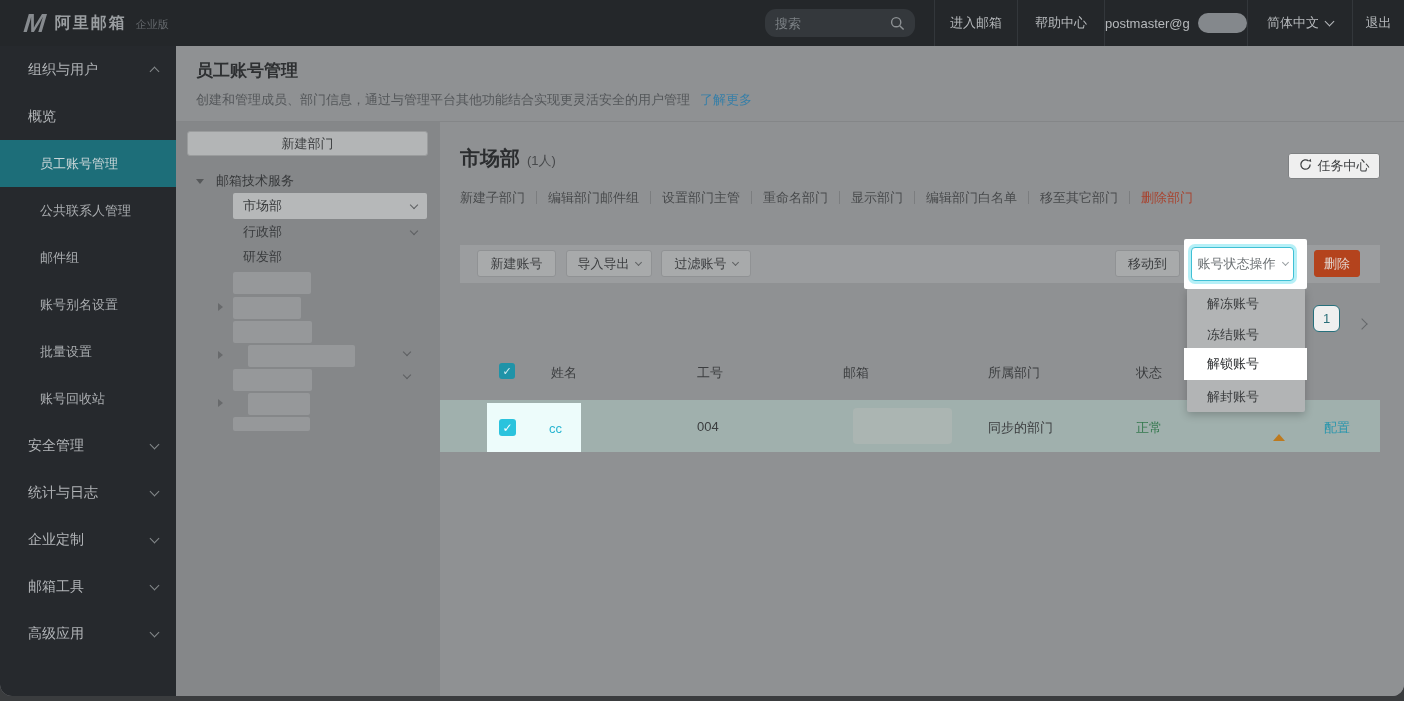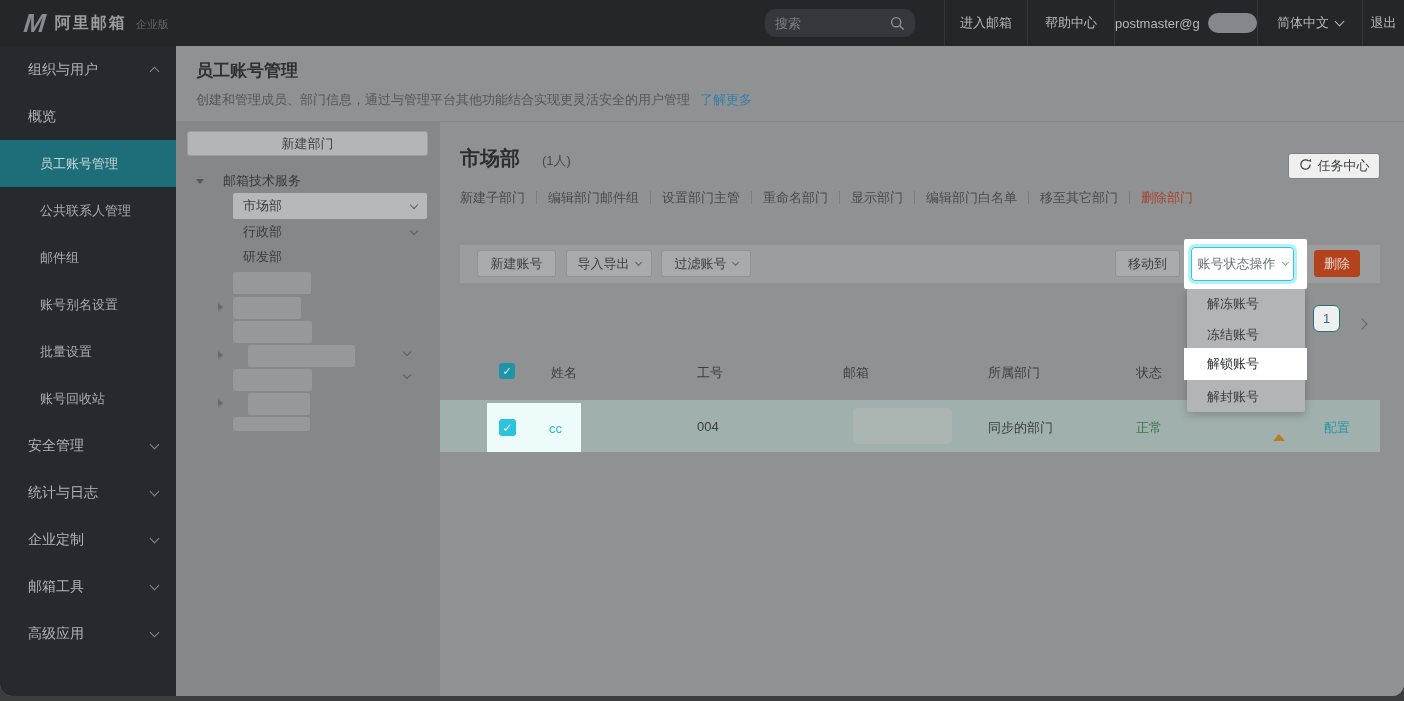--- a/index.html
+++ b/index.html
@@ -11,21 +11,21 @@
   .topbar { position:absolute; left:0; top:0; width:1404px; height:46px; background:#24272a; z-index:10; }
   .brand { position:absolute; left:24px; top:0; height:46px; display:flex; align-items:center; gap:9px; }
   .logo { font-weight:bold; font-size:26px; color:#878b8f; font-style:italic; transform:skewX(-6deg); line-height:1; }
   .brand-name { font-size:16px; font-weight:bold; color:#9a9ea1; letter-spacing:2px; }
   .brand-edition { font-size:11px; color:#64686c; margin-top:3px; }
   .topbar-search { position:absolute; left:765px; top:9px; width:150px; height:28px; background:#34383c; border-radius:11px; display:flex; align-items:center; padding:0 10px; color:#8d9194; }
   .topbar-search input { flex:1; width:100px; background:transparent; border:none; outline:none; font-size:13px; color:#b4b8bb; }
   .topbar-search input::placeholder { color:#7d8286; }
   .topnav { position:absolute; right:0; top:0; height:46px; display:flex; }
   .nav-item { height:46px; display:flex; align-items:center; justify-content:center; border-left:1px solid #33373b; font-size:13px; color:#b6b9bc; gap:7px; cursor:pointer; }
-  .w-enter{width:83px} .w-help{width:87px} .w-acct{width:143px} .w-lang{width:105px} .w-out{width:42px}
+  .w-enter{width:83px} .w-help{width:87px} .w-acct{width:143px} .w-lang{width:105px} .w-out{width:52px}
   .blur-pill { width:54px; height:20px; background:#84888c; border-radius:10px; margin-left:1px; }
 
   
   .chev { width:7px; height:7px; border-right:1.5px solid currentColor; border-bottom:1.5px solid currentColor; transform:rotate(45deg); margin-top:-3px; display:inline-block; }
   .chev.up { transform:rotate(225deg); margin-top:4px; }
   .chev.right { transform:rotate(-45deg); }
   .tri-down { width:0; height:0; border-left:4px solid transparent; border-right:4px solid transparent; border-top:5px solid #56585a; display:inline-block; }
   .tri-right { width:0; height:0; border-top:4px solid transparent; border-bottom:4px solid transparent; border-left:5px solid #686a6c; display:inline-block; }
 
   
@@ -37,42 +37,42 @@
 
   
   .page-header { position:absolute; left:176px; top:46px; width:1228px; height:76px; background:#8f9193; border-bottom:1px solid rgba(0,0,0,.07); padding:13px 0 0 20px; }
   .ph-title { font-size:17px; font-weight:bold; color:#2d2f31; }
   .ph-desc { margin-top:9px; font-size:13px; color:#54575a; }
   .ph-link { color:#367fa8; margin-left:10px; cursor:pointer; }
 
   
   .tree { position:absolute; left:176px; top:122px; width:264px; height:574px; background:#858789; }
   .new-dept { position:absolute; left:11px; top:9px; width:241px; height:25px; background:#b3b5b6; border:1px solid #9a9c9d; border-radius:3px; font-size:13px; color:#3e4042; display:flex; align-items:center; justify-content:center; cursor:pointer; }
-  .tree-root { position:absolute; left:20px; top:50px; display:flex; align-items:center; gap:19px; font-size:13px; color:#36383a; }
+  .tree-root { position:absolute; left:20px; top:50px; display:flex; align-items:center; gap:12px; font-size:13px; color:#36383a; }
   .tree-item { position:absolute; left:57px; width:194px; height:26px; display:flex; align-items:center; padding:0 10px; font-size:13px; color:#3a3c3e; cursor:pointer; }
   .tree-item .chev { margin-left:auto; color:#5d5f61; width:6px; height:6px; }
   .tree-item.selected { background:#b6b8b9; border-radius:2px; }
   .t-shizheng{top:71px} .t-xingzheng{top:97px} .t-yanfa{top:122px}
   .blur { position:absolute; background:#96989a; border-radius:2px; }
   .b1{left:57px;top:150px;width:78px;height:22px}
   .b2{left:57px;top:175px;width:68px;height:22px}
   .b3{left:57px;top:199px;width:79px;height:22px}
   .b4{left:72px;top:223px;width:107px;height:22px}
   .b5{left:57px;top:247px;width:79px;height:22px}
   .b6{left:72px;top:271px;width:62px;height:22px}
   .b7{left:57px;top:295px;width:77px;height:14px}
   .tree-arrow { position:absolute; left:42px; }
   .a1{top:181px} .a2{top:229px} .a3{top:277px}
   .tree-chev { position:absolute; left:228px; color:#5d5f61; width:6px; height:6px; }
   .c1{top:230px} .c2{top:253px}
 
   
   .main { position:absolute; left:440px; top:122px; width:964px; height:574px; background:#8f9193; }
   .dept-title { position:absolute; left:20px; top:23px; font-size:20px; font-weight:bold; color:#2b2d2f; }
-  .dept-count { font-size:13px; color:#47494b; font-weight:normal; margin-left:22px; }
+  .dept-count { font-size:13px; color:#47494b; font-weight:normal; margin-left:7px; }
   .task-btn { position:absolute; left:848px; top:31px; width:92px; height:26px; border:1px solid #7e8082; border-radius:3px; display:flex; align-items:center; justify-content:center; gap:6px; font-size:13px; color:#3e4042; cursor:pointer; }
   .actions { position:absolute; left:20px; top:69px; display:flex; align-items:center; font-size:13px; color:#484a4c; }
   .al { padding:0 11px; border-right:1px solid #7b7d7f; line-height:13px; cursor:pointer; }
   .al:first-child { padding-left:0; }
   .al:last-child { border-right:none; }
   .al.danger { color:#a8432f; }
 
   .band { position:absolute; left:20px; top:123px; width:920px; height:38px; background:#9b9d9f; }
   .btn { position:absolute; top:5px; height:27px; background:#a8aaab; border:1px solid #909294; border-radius:3px; font-size:13px; color:#3c3e40; display:flex; align-items:center; justify-content:center; gap:6px; cursor:pointer; }
   .btn .chev { width:5px; height:5px; color:#5f6163; }

